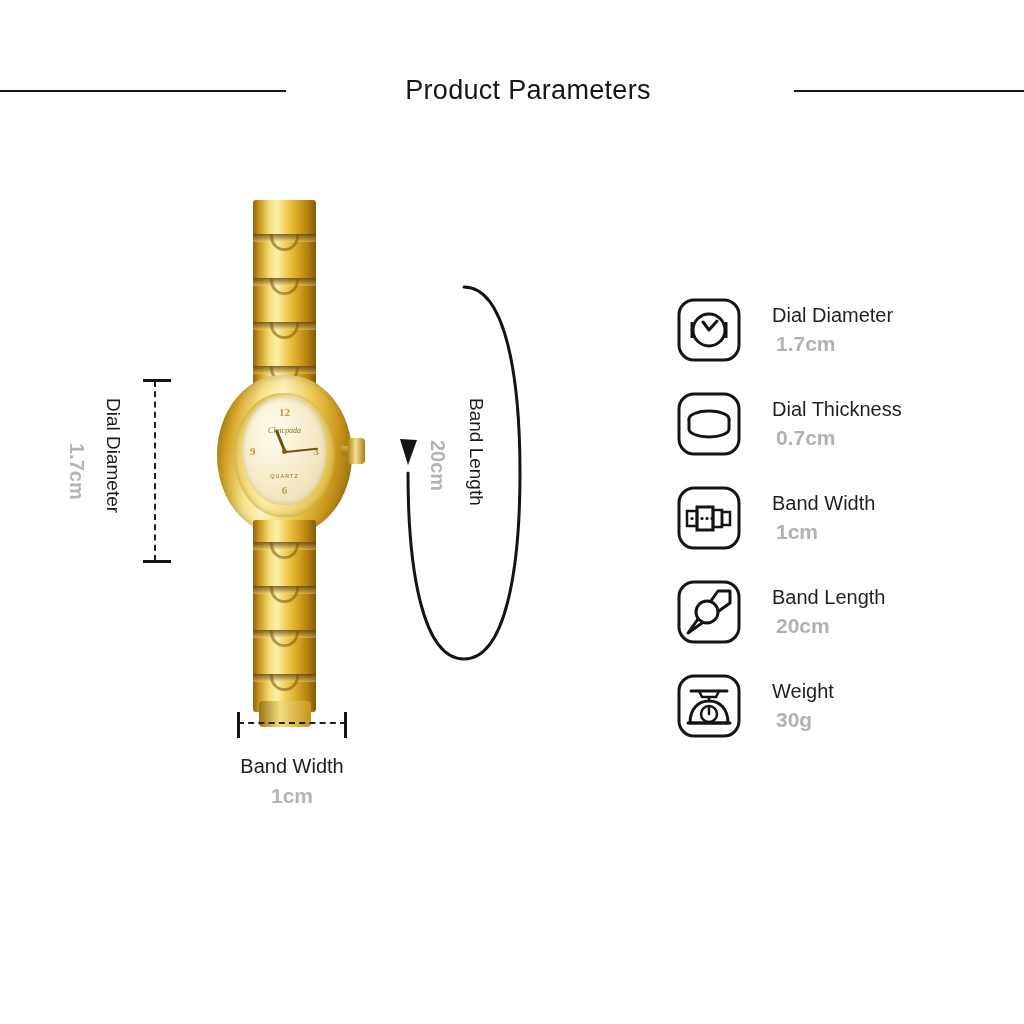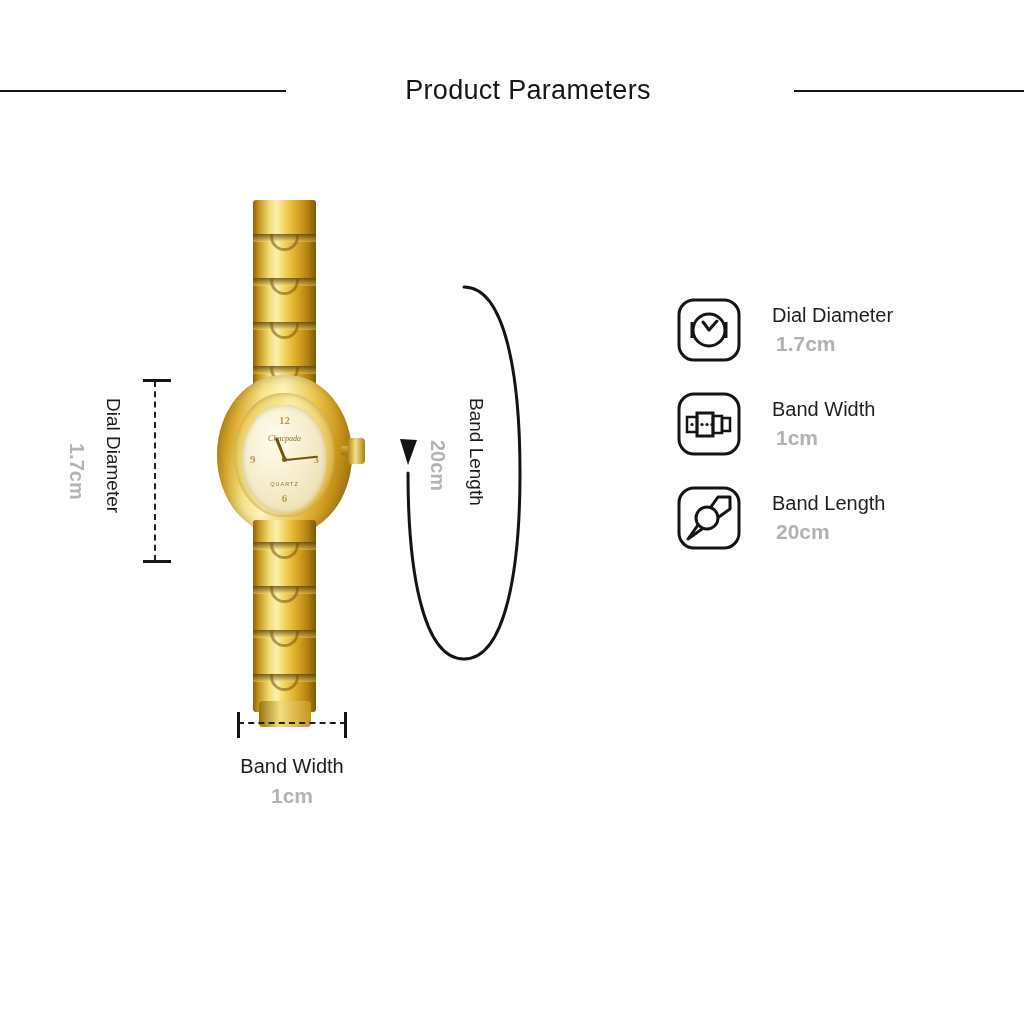--- a/index.html
+++ b/index.html
@@ -150,21 +150,21 @@
     top: 18px;
     width: 101px;
     height: 124px;
     border-radius: 50%/52%;
     background: linear-gradient(105deg, #e9c64b, #fbeda4 45%, #dfb430);
     box-shadow: inset 0 0 6px rgba(130,92,10,.55);
   }
   .dial {
     position: absolute;
     left: 8px;
-    top: 12px;
+    top: 4px;
     width: 85px;
     height: 108px;
     border-radius: 50%/52%;
     background: radial-gradient(ellipse at 38% 32%, #fffdf0 0%, #f6eccb 48%, #e9d9a6 100%);
     box-shadow: inset 0 0 5px rgba(170,140,70,.5);
     overflow: hidden;
   }
   .num {
     position: absolute;
     font-size: 11px;
@@ -438,20 +438,31 @@
         <path d="M 16 25 L 16 41 M 50 25 L 50 41" stroke="#141414" stroke-width="3" fill="none"></path>
         <circle cx="33" cy="33" r="16" fill="#fff" stroke="#141414" stroke-width="3"></circle>
         <path d="M 33 33 L 27 25 M 33 33 L 41 24" stroke="#141414" stroke-width="3" fill="none" stroke-linecap="round"></path>
       </svg>
       <div class="spec-text">
         <div class="spec-label">Dial Diameter</div>
         <div class="spec-value">1.7cm</div>
       </div>
     </div>
 
+    <div class="spec-row">
+      <svg class="spec-icon" viewBox="0 0 66 66">
+        <rect x="3" y="3" width="60" height="60" rx="15" fill="none" stroke="#141414" stroke-width="3"></rect>
+        <ellipse cx="33" cy="28" rx="20" ry="8" fill="#fff" stroke="#141414" stroke-width="3"></ellipse>
+        <path d="M 13 28 L 13 38 C 13 42.5 22 46 33 46 C 44 46 53 42.5 53 38 L 53 28" fill="#fff" stroke="#141414" stroke-width="3"></path>
+      </svg>
+      <div class="spec-text">
+        <div class="spec-label">Dial Thickness</div>
+        <div class="spec-value">0.7cm</div>
+      </div>
+    </div>
 
     <div class="spec-row">
       <svg class="spec-icon" viewBox="0 0 66 66">
         <rect x="3" y="3" width="60" height="60" rx="15" fill="none" stroke="#141414" stroke-width="3"></rect>
         <rect x="11" y="26" width="10" height="15" fill="none" stroke="#141414" stroke-width="2.5"></rect>
         <rect x="21" y="22" width="16" height="23" fill="none" stroke="#141414" stroke-width="3"></rect>
         <rect x="37" y="25" width="9" height="17" fill="none" stroke="#141414" stroke-width="2.5"></rect>
         <rect x="46" y="27" width="8" height="13" fill="none" stroke="#141414" stroke-width="2.5"></rect>
         <circle cx="16" cy="33.5" r="1.6" fill="#141414"></circle>
         <circle cx="26" cy="33.5" r="1.6" fill="#141414"></circle>
@@ -469,17 +480,33 @@
         <rect x="3" y="3" width="60" height="60" rx="15" fill="none" stroke="#141414" stroke-width="3"></rect>
         <path d="M 12 54 L 42 12 L 54 12 L 54 24 L 12 54 Z" fill="none" stroke="#141414" stroke-width="3" stroke-linejoin="round"></path>
         <circle cx="31" cy="33" r="11" fill="#fff" stroke="#141414" stroke-width="3"></circle>
       </svg>
       <div class="spec-text">
         <div class="spec-label">Band Length</div>
         <div class="spec-value">20cm</div>
       </div>
     </div>
 
+    <div class="spec-row">
+      <svg class="spec-icon" viewBox="0 0 66 66">
+        <rect x="3" y="3" width="60" height="60" rx="15" fill="none" stroke="#141414" stroke-width="3"></rect>
+        <path d="M 15 18 L 51 18" stroke="#141414" stroke-width="3" stroke-linecap="round"></path>
+        <path d="M 23 18 L 26 24 L 40 24 L 43 18" fill="none" stroke="#141414" stroke-width="2.5"></path>
+        <path d="M 33 24 L 33 28" stroke="#141414" stroke-width="2.5"></path>
+        <path d="M 14 50 C 14 36 22 28 33 28 C 44 28 52 36 52 50 Z" fill="none" stroke="#141414" stroke-width="3" stroke-linejoin="round"></path>
+        <path d="M 12 50 L 54 50" stroke="#141414" stroke-width="3" stroke-linecap="round"></path>
+        <circle cx="33" cy="41" r="8" fill="none" stroke="#141414" stroke-width="2.5"></circle>
+        <path d="M 33 41 L 33 35" stroke="#141414" stroke-width="2.5" stroke-linecap="round"></path>
+      </svg>
+      <div class="spec-text">
+        <div class="spec-label">Weight</div>
+        <div class="spec-value">30g</div>
+      </div>
+    </div>
 
   </div>
 
 
 </div>
 
 </body></html>

